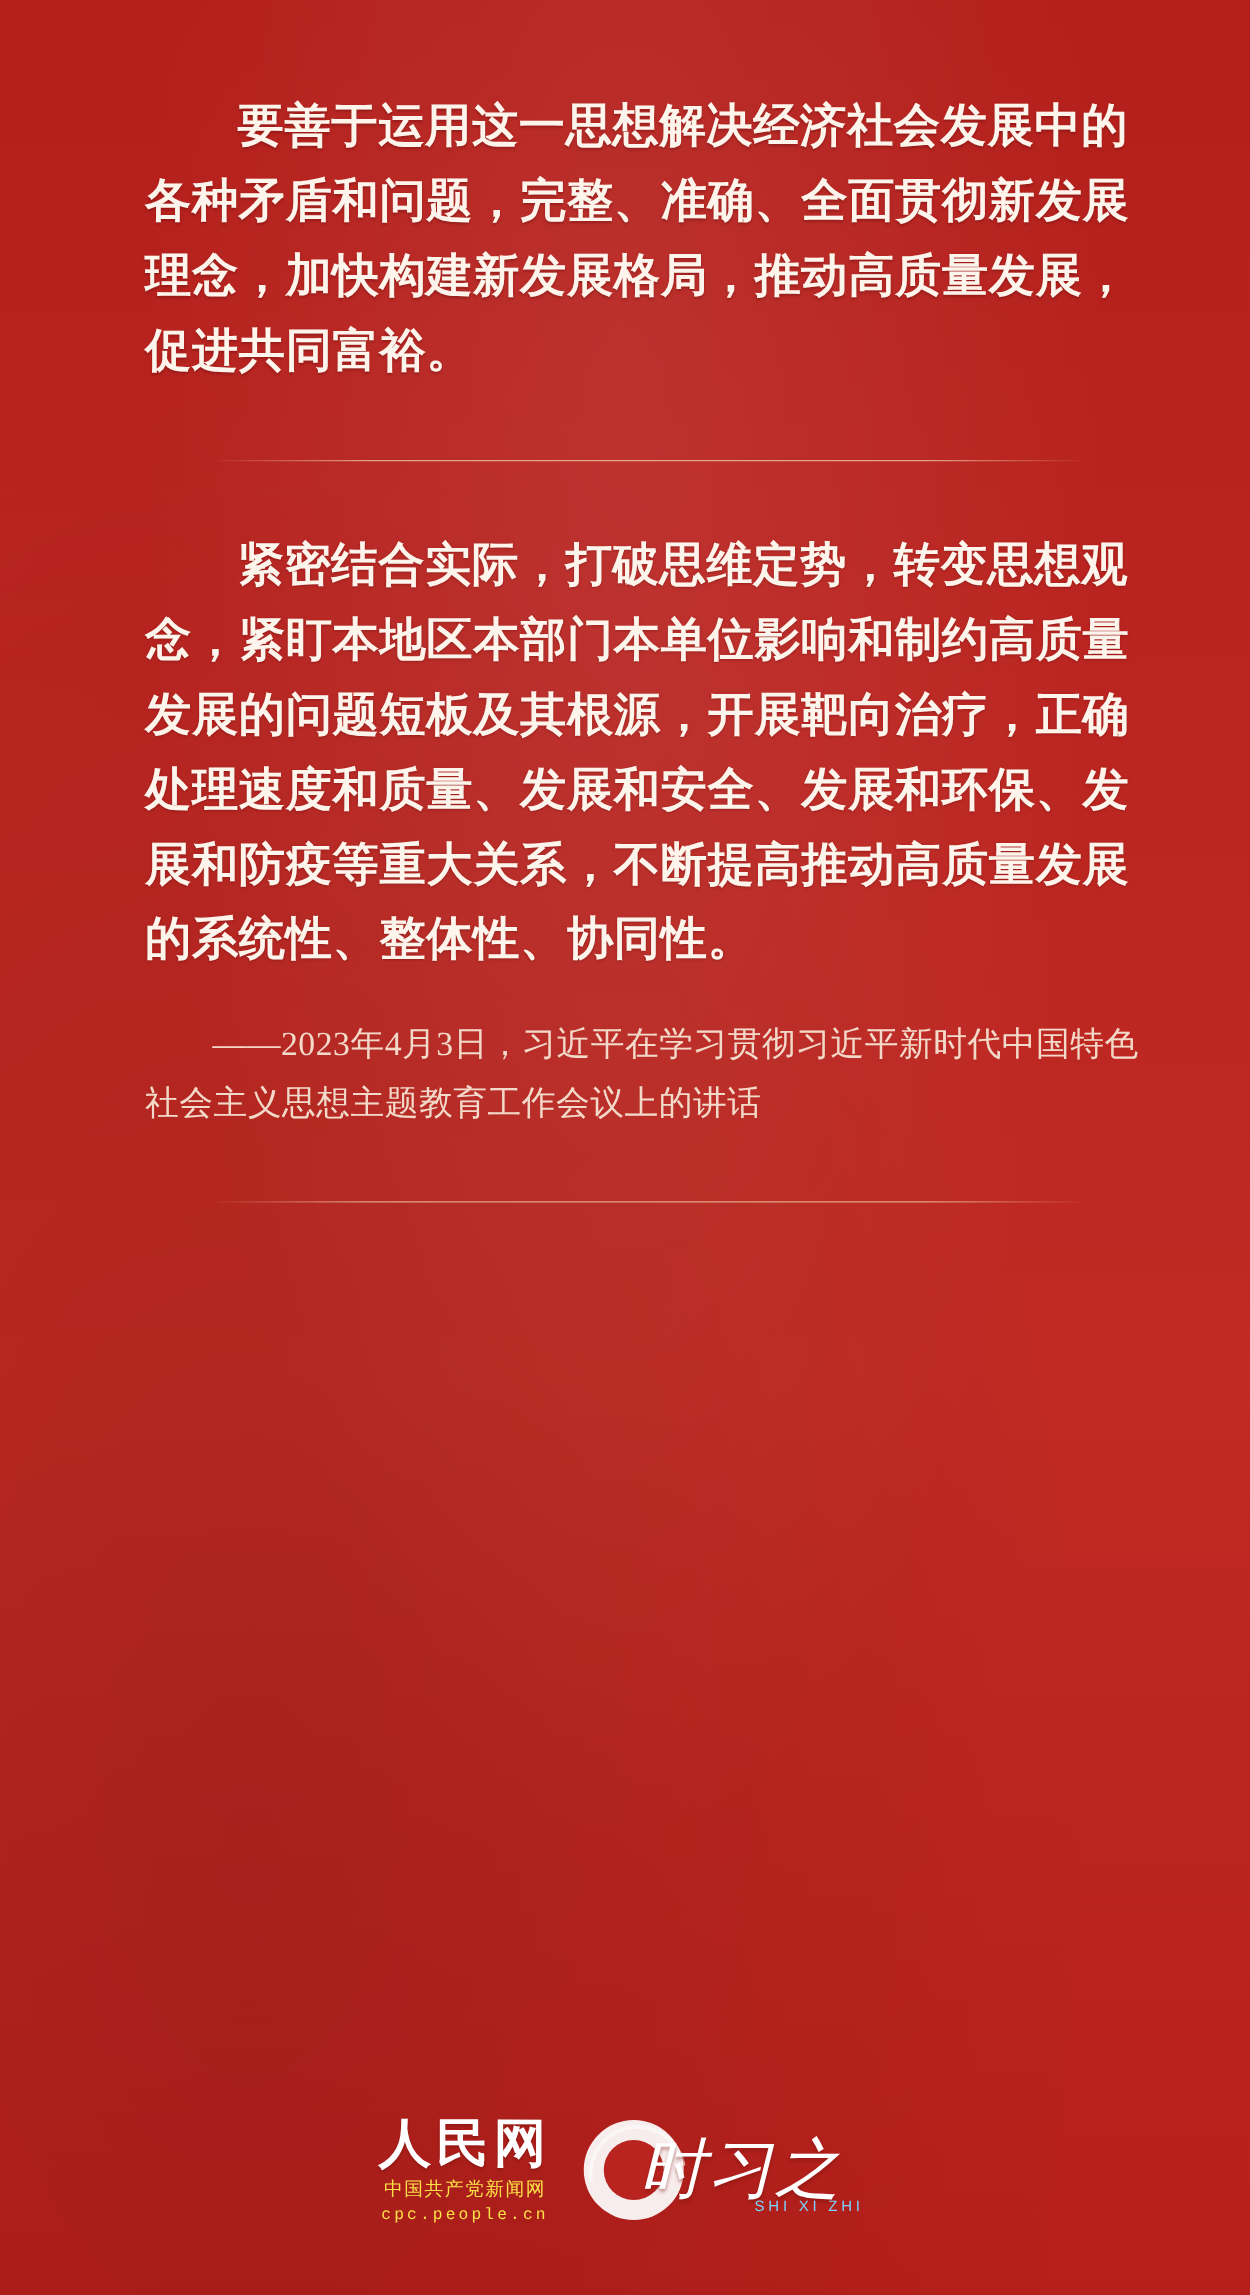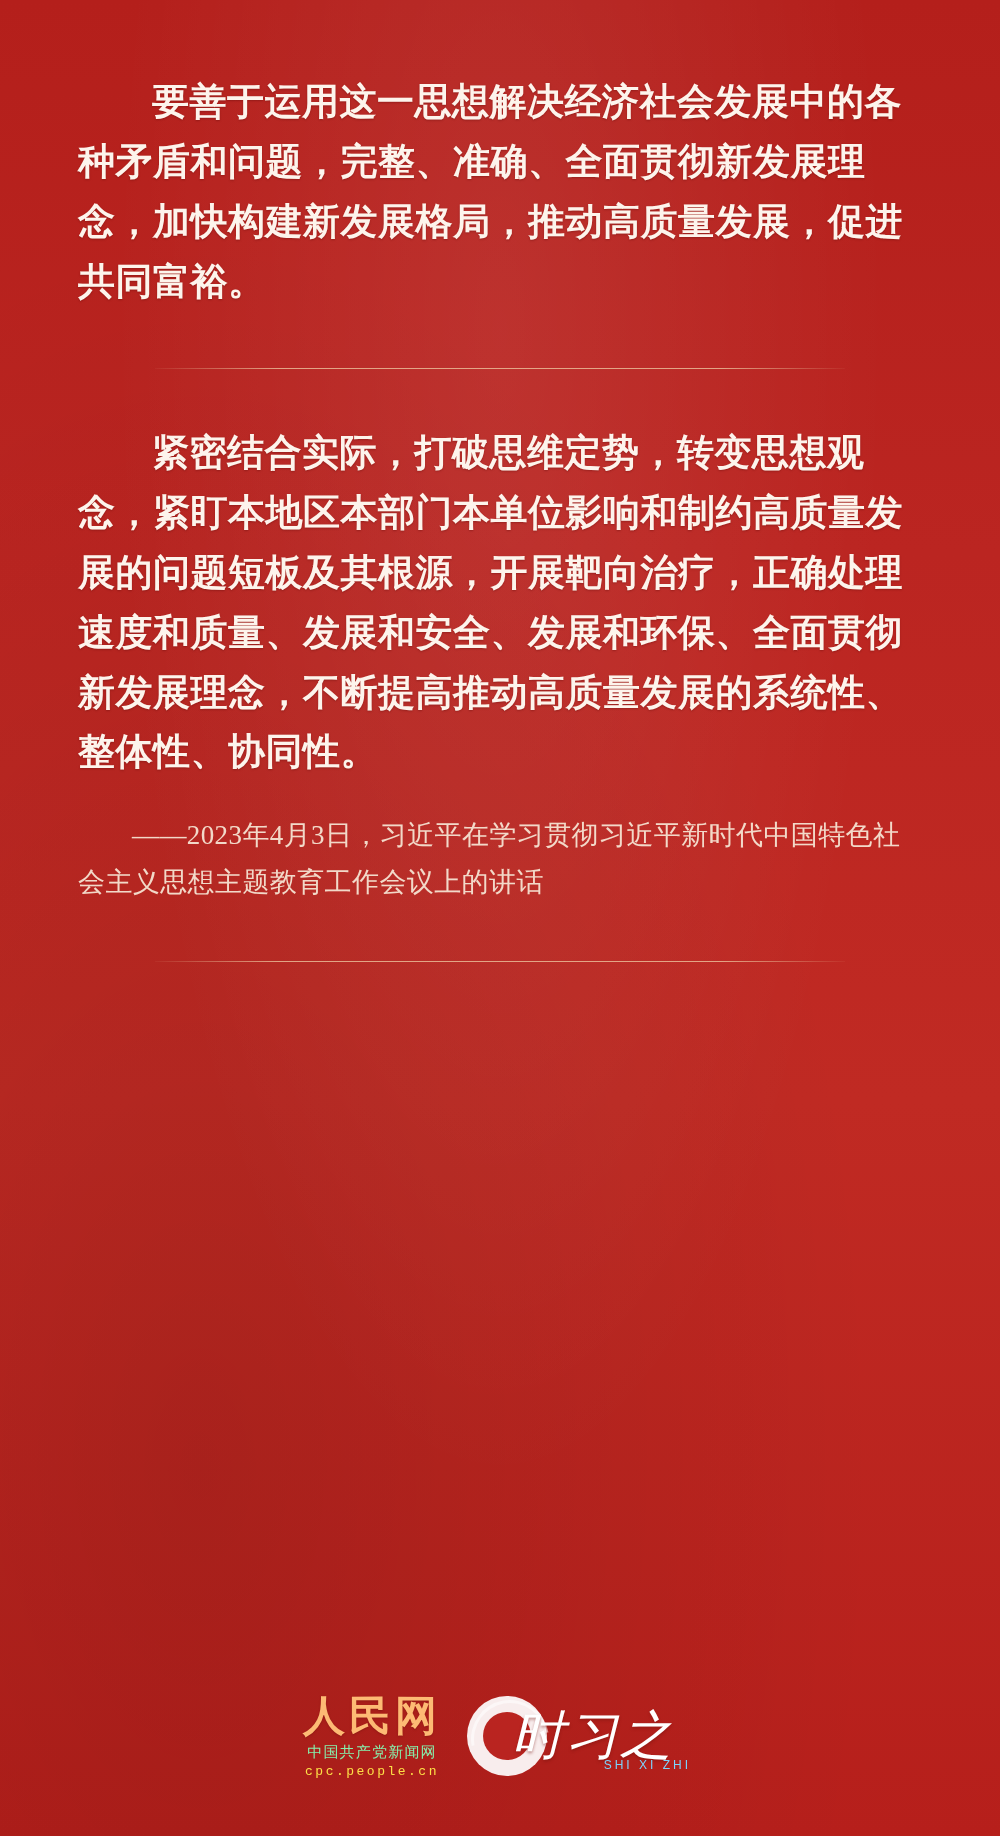--- a/index.html
+++ b/index.html
@@ -22,21 +22,21 @@
     background:
       radial-gradient(ellipse at 50% 18%, rgba(255,255,255,0.07) 0%, rgba(255,255,255,0) 55%),
       radial-gradient(ellipse at 20% 80%, rgba(0,0,0,0.10) 0%, rgba(0,0,0,0) 60%);
     pointer-events: none;
   }
   .page {
     position: relative;
     width: 1000px;
     height: 1836px;
     box-sizing: border-box;
-    padding: 72px 78px 0 78px;
+    padding: 72px 78px 0 116px;
   }
   .section {
     margin-bottom: 0;
   }
   .quote {
     color: #fdf4ec;
     font-size: 37px;
     line-height: 1.62;
     font-weight: 700;
     text-indent: 2em;
@@ -72,29 +72,29 @@
   }
   .logo-people {
     display: flex;
     flex-direction: column;
     align-items: center;
     line-height: 1;
   }
   .logo-people .cn {
     font-size: 42px;
     font-weight: 700;
-    color: #fdba74;
+    color: #ffffff;
     letter-spacing: 4px;
     font-family: "Liberation Serif", serif;
     text-shadow: 0 1px 2px rgba(120,20,15,0.5);
   }
   .logo-people .sub {
     margin-top: 7px;
     font-size: 15px;
-    color: #86efac;
+    color: #fde047;
     letter-spacing: 1.2px;
     font-family: "Liberation Sans", sans-serif;
   }
   .logo-people .url {
     margin-top: 6px;
     font-size: 13px;
     color: #fde047;
     letter-spacing: 2.5px;
     font-family: "Liberation Mono", monospace;
   }
@@ -168,21 +168,21 @@
 
 <div class="page">
 
   <div class="section">
     <p class="quote">要善于运用这一思想解决经济社会发展中的各种矛盾和问题，完整、准确、全面贯彻新发展理念，加快构建新发展格局，推动高质量发展，促进共同富裕。</p>
   </div>
 
   <div class="divider"></div>
 
   <div class="section">
-    <p class="quote">紧密结合实际，打破思维定势，转变思想观念，紧盯本地区本部门本单位影响和制约高质量发展的问题短板及其根源，开展靶向治疗，正确处理速度和质量、发展和安全、发展和环保、全面贯彻新发展理念，不断提高推动高质量发展的系统性、整体性、协同性。</p>
+    <p class="quote">紧密结合实际，打破思维定势，转变思想观念，紧盯本地区本部门本单位影响和制约高质量发展的问题短板及其根源，开展靶向治疗，正确处理速度和质量、发展和安全、发展和环保、发展和防疫等重大关系，不断提高推动高质量发展的系统性、整体性、协同性。</p>
     <p class="source">——2023年4月3日，习近平在学习贯彻习近平新时代中国特色社会主义思想主题教育工作会议上的讲话</p>
   </div>
 
   <div class="divider"></div>
 
   <div class="section">
   </div>
 
 </div>
 

